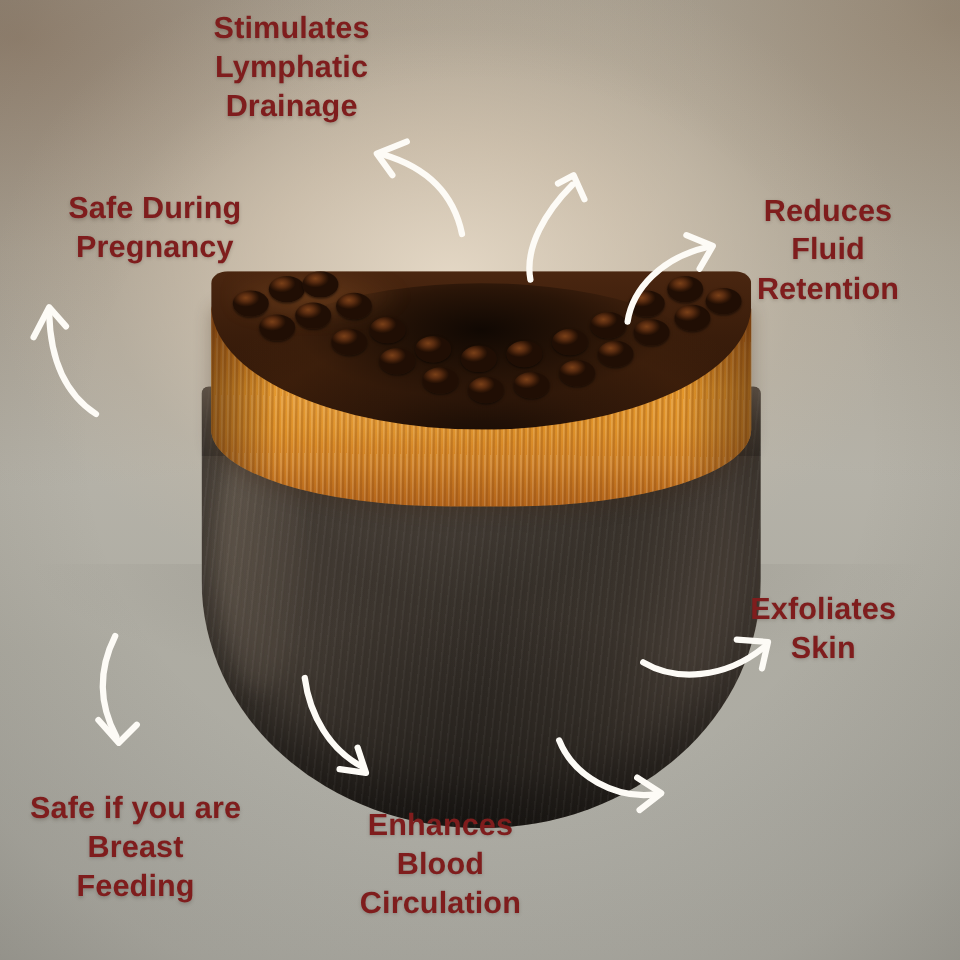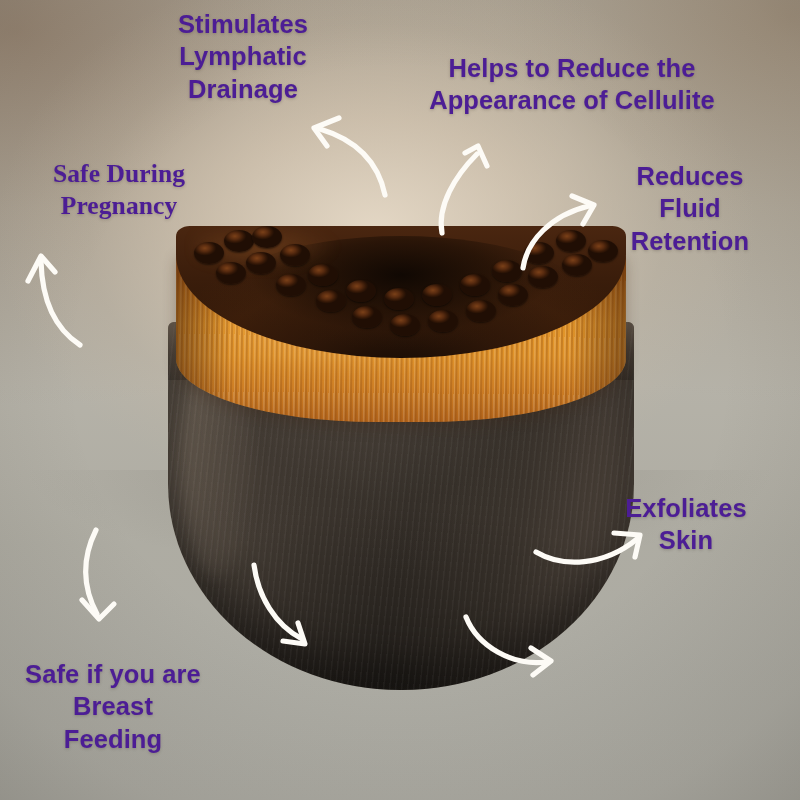--- a/index.html
+++ b/index.html
@@ -173,33 +173,33 @@
     fill: none;
     stroke: #fdfbf6;
     stroke-width: 5.2;
     stroke-linecap: round;
     stroke-linejoin: round;
   }
 
   
   .callout {
     position: absolute;
-    color: #4c1d95;
+    color: #7f1d1d;
     font-weight: 700;
     font-size: 25.5px;
     line-height: 1.27;
     letter-spacing: 0.1px;
     text-shadow: 0 1px 3px rgba(70,60,50,0.30);
     white-space: pre-line;
   }
   .c-center { text-align: center; }
 
   #c-lymphatic  { left: 118px; top: 8px;   width: 250px; }
   #c-cellulite  { left: 388px; top: 52px;  width: 368px; }
-  #c-pregnancy  { left: 10px;   top: 158px; width: 218px; font-family: Liberation Serif, serif; }
+  #c-pregnancy  { left: 20px;   top: 158px; width: 218px; }
   #c-fluid      { left: 586px; top: 160px; width: 208px; }
   #c-exfoliates { left: 578px; top: 492px; width: 216px; }
   #c-breast     { left: 0px;   top: 658px; width: 226px; }
   #c-blood      { left: 268px; top: 672px; width: 198px; }
   #c-goose      { left: 524px; top: 656px; width: 252px; }
 </style>
 </head>
 <body>
 
 <div id="stage">
@@ -301,32 +301,33 @@
     <g>
       <path class="arrow-stroke" d="M466,617 C478,647 513,666 546,662"></path>
       <path class="arrow-head" d="M531,648 L551,661 L533,675"></path>
     </g>
   </svg>
 
   <div class="callout c-center" id="c-lymphatic">Stimulates
 Lymphatic
 Drainage</div>
 
-  <div class="callout c-center" id="c-cellulite">Helps to Reduce the
-Appearance of Cellulite</div>
 
   <div class="callout c-center" id="c-pregnancy">Safe During
 Pregnancy</div>
 
   <div class="callout c-center" id="c-fluid">Reduces
 Fluid
 Retention</div>
 
   <div class="callout c-center" id="c-breast">Safe if you are
 Breast
 Feeding</div>
 
   <div class="callout c-center" id="c-exfoliates">Exfoliates
 Skin</div>
 
+  <div class="callout c-center" id="c-blood">Enhances
+Blood
+Circulation</div>
 
 
 </div>
 
 </body></html>

